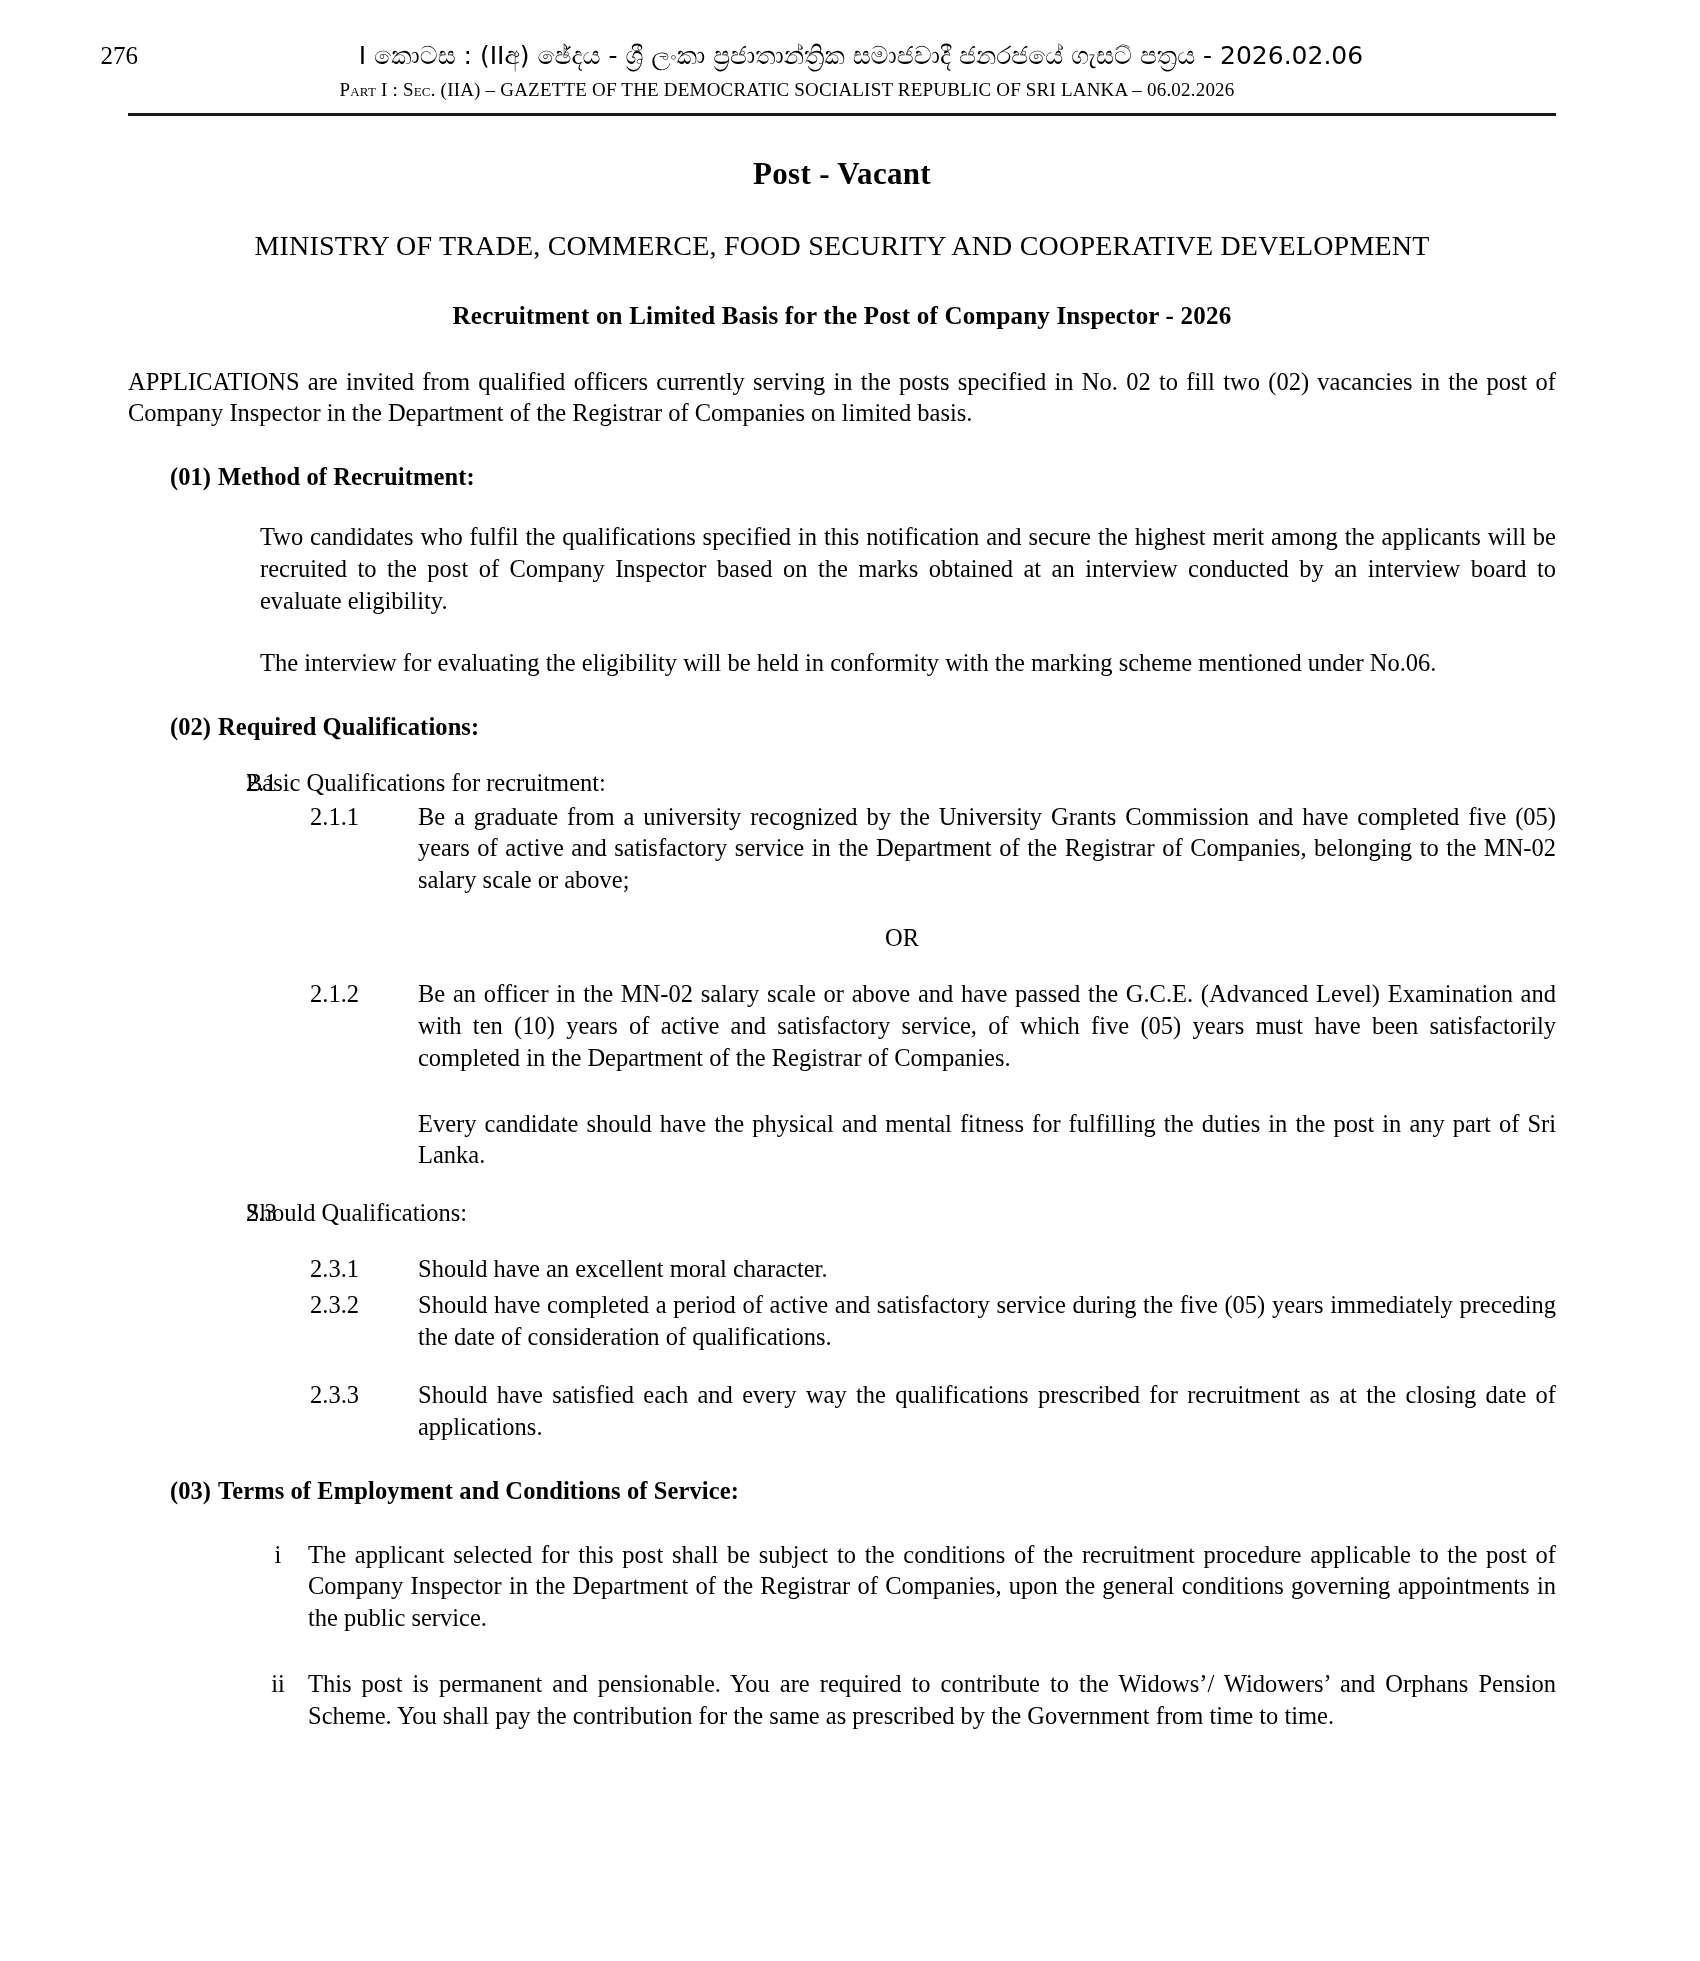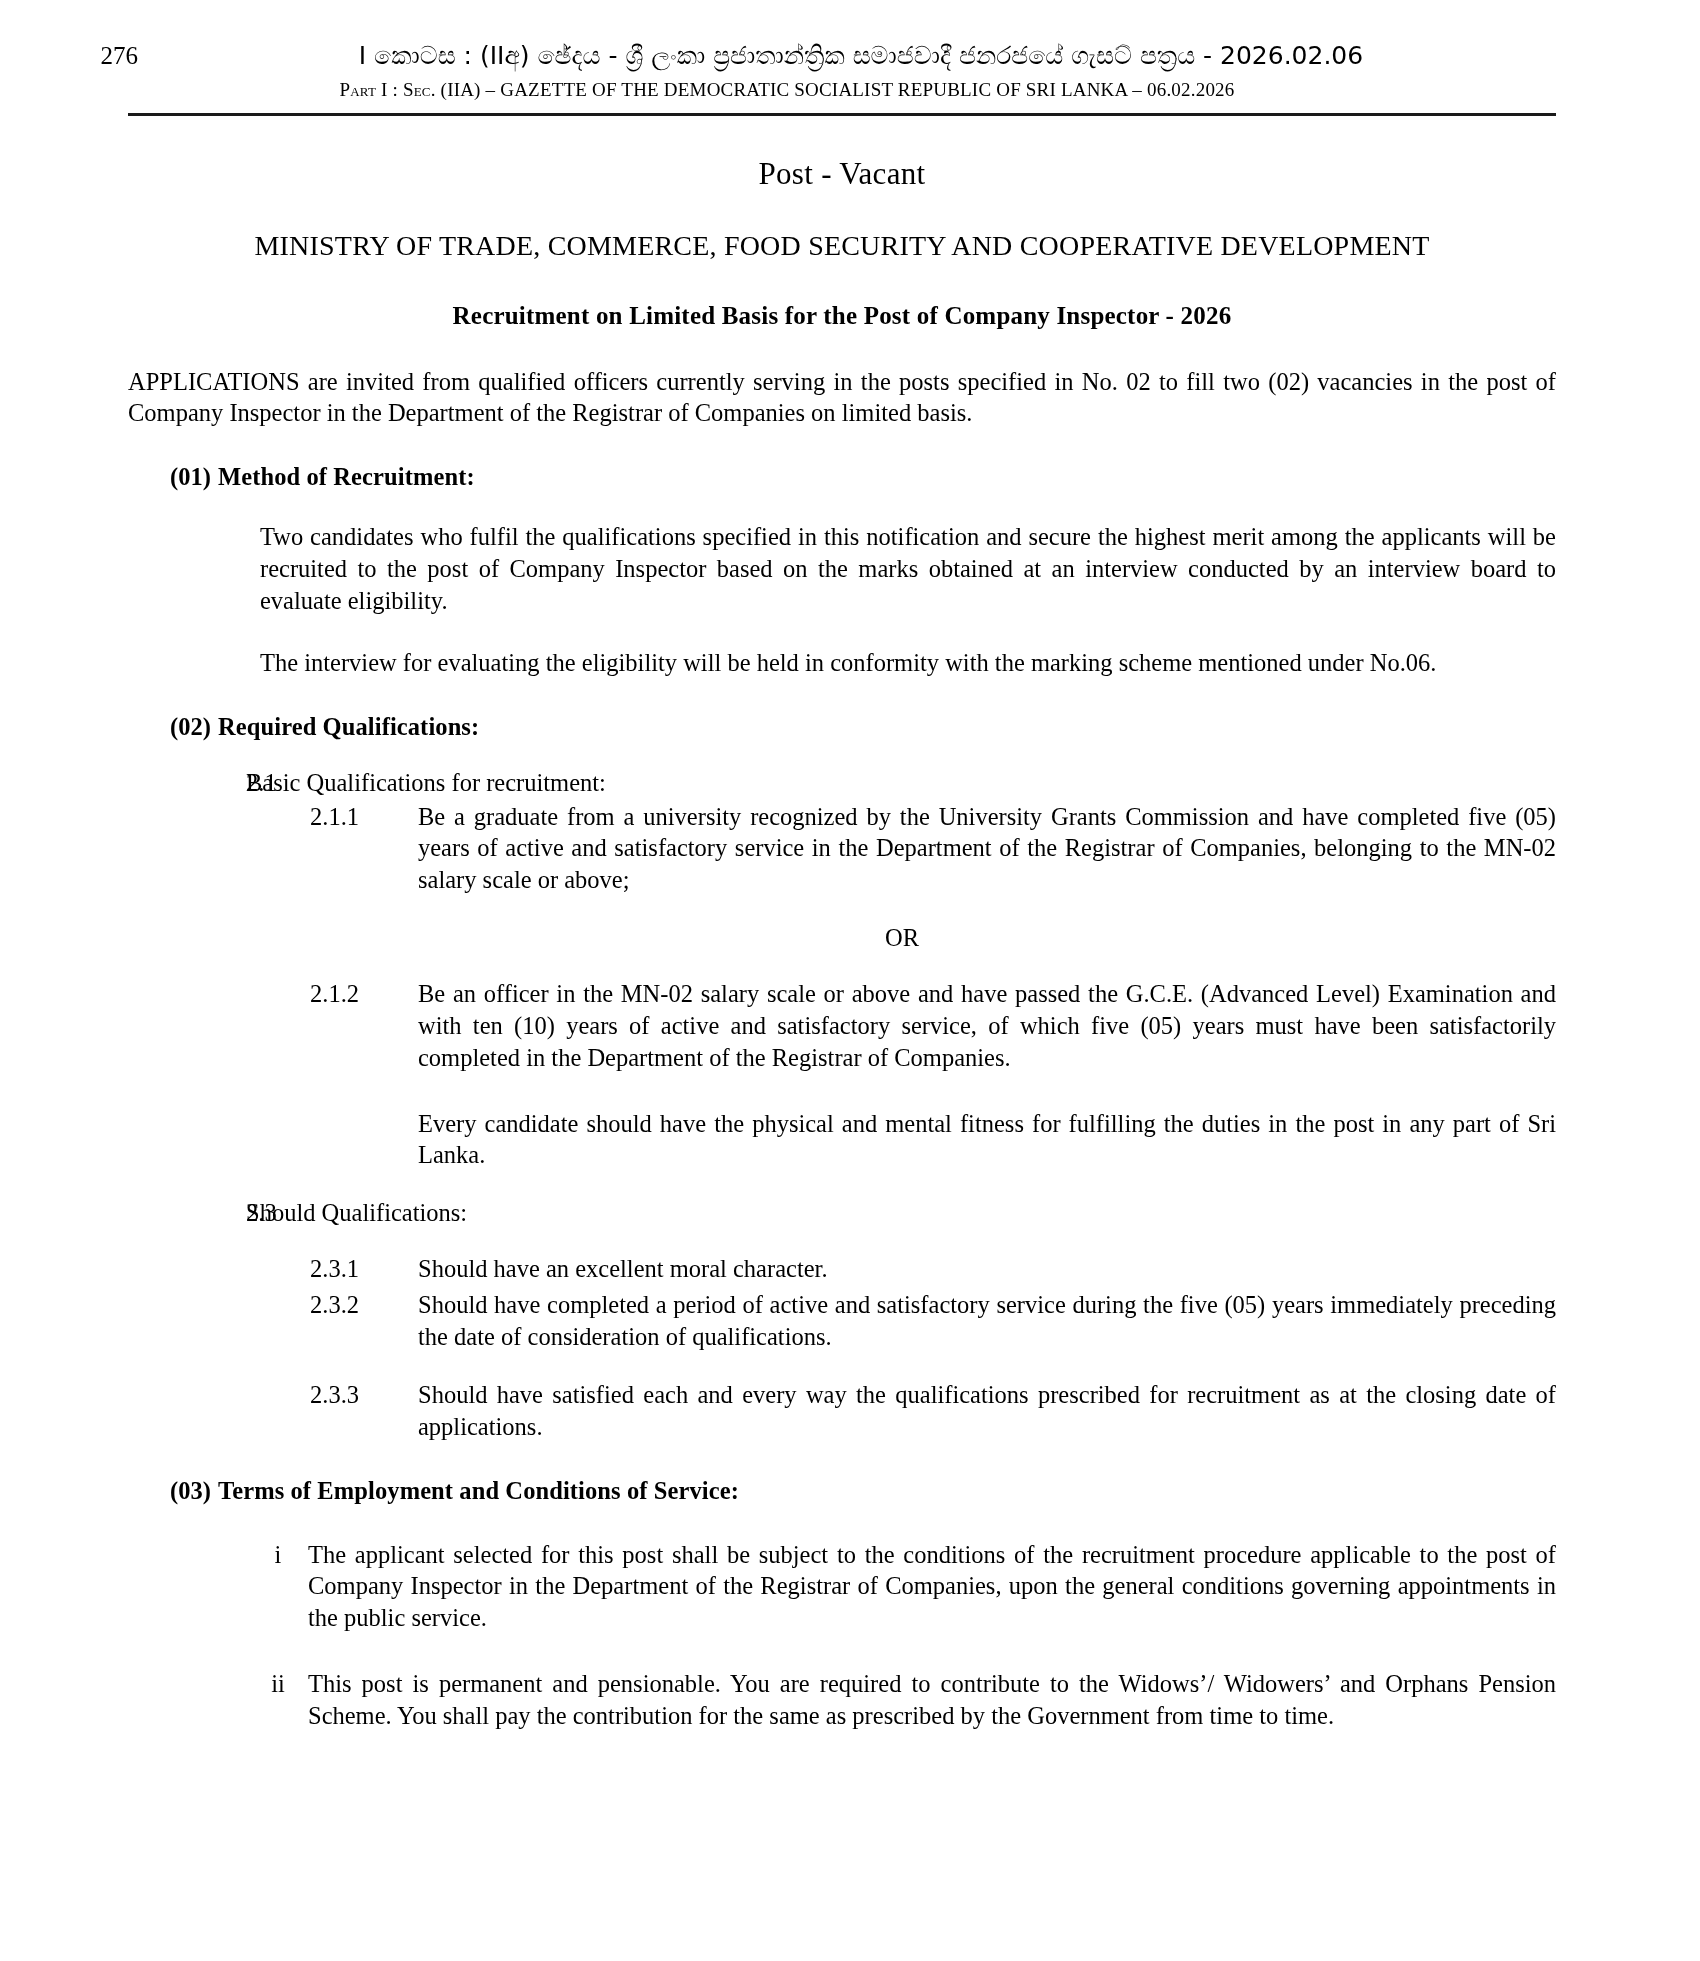--- a/index.html
+++ b/index.html
@@ -67,21 +67,21 @@
   }
 
   
   .content {
     margin: 0 128px 0 128px;
     padding-top: 22px;
   }
 
   h1.post-vacant {
     font-size: 31px;
-    font-weight: normal;
+    font-weight: bold;
     text-align: center;
     margin: 18px 0 0 0;
     letter-spacing: 0.3px;
   }
   h2.ministry {
     font-size: 28px;
     font-weight: normal;
     text-align: center;
     margin: 38px 0 0 0;
     letter-spacing: 0.2px;

